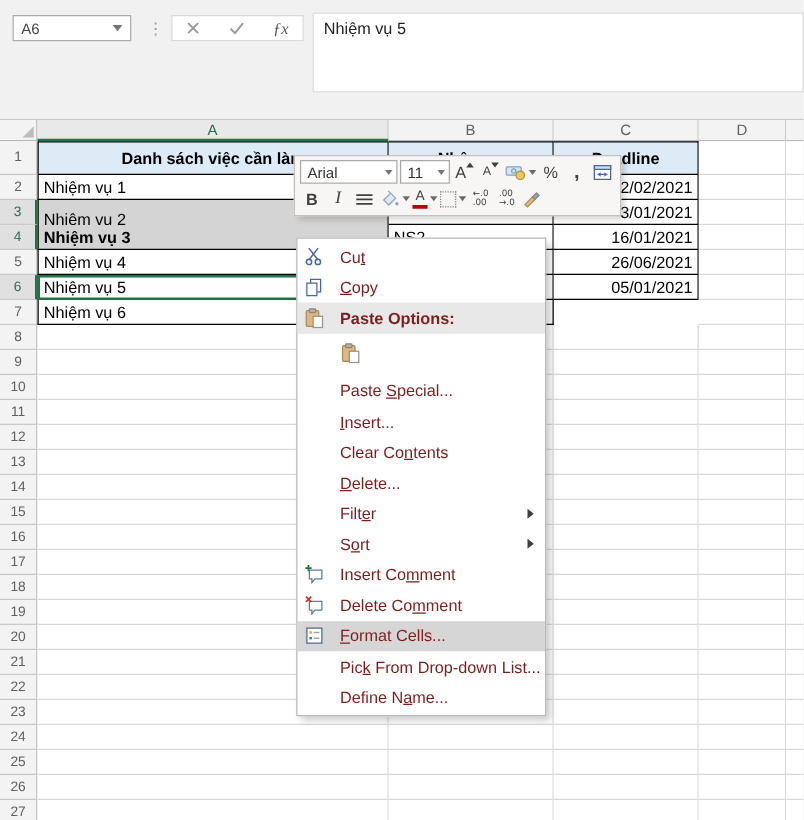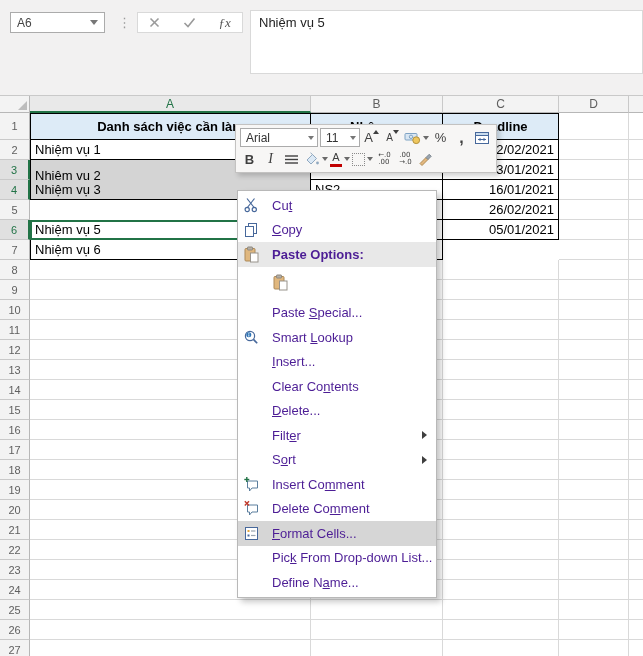--- a/index.html
+++ b/index.html
@@ -70,21 +70,21 @@
   .fontA { display:flex; flex-direction:column; align-items:center; line-height:11px; }
   .fontA .bar { width:12px; height:3px; background:#C00000; margin-top:1px; }
   .borderbox { width:13px; height:13px; border:1px dotted #8A8A8A; }
   .dec { display:flex; flex-direction:column; font-size:7px; line-height:7.5px; color:#3F3F3F;
          font-family:"DejaVu Sans",sans-serif; }
   .comma { font-size:16px; font-weight:bold; line-height:10px; }
 
   
   #contextmenu { position:absolute; left:237px; top:190px; width:200px; z-index:30; background:#fff;
           border:1px solid #B8B8B8; box-shadow:4px 4px 6px rgba(0,0,0,.22); padding:2px 0; }
-  .menu-item { height:24.5px; display:flex; align-items:center; font-size:13px; color:#4c1d95; }
+  .menu-item { height:24.5px; display:flex; align-items:center; font-size:13px; color:#7f1d1d; }
   .menu-item .ic { width:26px; display:flex; align-items:center; justify-content:center; flex:0 0 26px; }
   .menu-item .txt { padding-left:8px; white-space:nowrap; }
   .menu-item .key { text-decoration:underline; }
   .menu-item.highlighted { background:#D6D6D6; }
   .menu-item.labelrow { background:#E8E8E8; font-weight:bold; }
   .menu-item.disabled { color:#ADADAD; }
   .menu-item.disabled svg { opacity:.5; filter:grayscale(1); }
   .menu-item .subarrow { margin-left:auto; margin-right:9px; width:0; height:0;
           border-top:4px solid transparent; border-bottom:4px solid transparent;
           border-left:5px solid #3F3F3F; }
@@ -135,28 +135,29 @@
     <div class="cell tb date" style="left: 443px; top: 44px; width: 116px; height: 20px;">2/02/2021</div>
     <div class="cell" style="left: 559px; top: 44px; width: 70px; height: 20px;"></div>
     <div class="cell" style="left: 629px; top: 44px; width: 15px; height: 20px;"></div>
     <div class="rowhdr selected" style="left: 0px; top: 64px; width: 30px; height: 20px;">3</div>
     <div class="cell tb tb-left sel" style="left: 30px; top: 64px; width: 281px; height: 32px;">Nhiệm vụ 2</div>
     <div class="cell tb" style="left: 311px; top: 64px; width: 132px; height: 20px;"></div>
     <div class="cell tb date" style="left: 443px; top: 64px; width: 116px; height: 20px;">3/01/2021</div>
     <div class="cell" style="left: 559px; top: 64px; width: 70px; height: 20px;"></div>
     <div class="cell" style="left: 629px; top: 64px; width: 15px; height: 20px;"></div>
     <div class="rowhdr selected" style="left: 0px; top: 84px; width: 30px; height: 20px;">4</div>
-    <div class="cell tb tb-left sel" style="left: 30px; top: 84px; width: 281px; height: 20px;">Nhiệm vụ 3</div>
+    <div class="cell tb tb-left sel" style="left: 30px; top: 84px; width: 281px; height: 20px; font-weight: bold;">Nhiệm vụ 3</div>
     <div class="cell tb" style="left: 311px; top: 84px; width: 132px; height: 20px;">NS2</div>
     <div class="cell tb date" style="left: 443px; top: 84px; width: 116px; height: 20px;">16/01/2021</div>
     <div class="cell" style="left: 559px; top: 84px; width: 70px; height: 20px;"></div>
     <div class="cell" style="left: 629px; top: 84px; width: 15px; height: 20px;"></div>
     <div class="rowhdr" style="left: 0px; top: 104px; width: 30px; height: 20px;">5</div>
+    <div class="cell tb tb-left" style="left: 30px; top: 104px; width: 281px; height: 20px;">Nhiệm vụ 4</div>
     <div class="cell tb" style="left: 311px; top: 104px; width: 132px; height: 20px;"></div>
-    <div class="cell tb date" style="left: 443px; top: 104px; width: 116px; height: 20px;">26/02/2021</div>
+    <div class="cell tb date" style="left: 443px; top: 104px; width: 116px; height: 20px;">26/06/2021</div>
     <div class="cell" style="left: 559px; top: 104px; width: 70px; height: 20px;"></div>
     <div class="cell" style="left: 629px; top: 104px; width: 15px; height: 20px;"></div>
     <div class="rowhdr selected" style="left: 0px; top: 124px; width: 30px; height: 20px;">6</div>
     <div class="cell tb tb-left active" style="left: 30px; top: 124px; width: 281px; height: 20px;">Nhiệm vụ 5</div>
     <div class="cell tb" style="left: 311px; top: 124px; width: 132px; height: 20px;"></div>
     <div class="cell tb date" style="left: 443px; top: 124px; width: 116px; height: 20px;">05/01/2021</div>
     <div class="cell" style="left: 559px; top: 124px; width: 70px; height: 20px;"></div>
     <div class="cell" style="left: 629px; top: 124px; width: 15px; height: 20px;"></div>
     <div class="rowhdr" style="left: 0px; top: 144px; width: 30px; height: 20px;">7</div>
     <div class="cell tb tb-left" style="left: 30px; top: 144px; width: 281px; height: 20px;">Nhiệm vụ 6</div>
@@ -419,32 +420,20 @@
           <rect x="2" y="2.5" width="10" height="12.5" rx="1" fill="#E0B77E" stroke="#AC8958"></rect>
           <rect x="4.5" y="1" width="5" height="3" rx="0.5" fill="#B5AFA6" stroke="#8E887E"></rect>
           <rect x="7.5" y="7" width="7.5" height="9" fill="#fff" stroke="#98938B"></rect>
         </svg></span>
     </div>
     <div class="menu-item">
       <span class="ic"></span>
       <span class="txt"><span>Paste </span><span class="key">S</span><span>pecial...</span></span>
     </div>
     <div class="menu-item">
-      <span class="ic">
-        <svg width="17" height="17" viewBox="0 0 17 17">
-          <circle cx="7" cy="7" r="4.6" fill="none" stroke="#47689B" stroke-width="1.2"></circle>
-          <line x1="10.4" y1="10.4" x2="14.2" y2="14.2" stroke="#47689B" stroke-width="1.6"></line>
-          <circle cx="5.8" cy="5.8" r="2.5" fill="#2E75B6"></circle>
-          <rect x="5.4" y="4.2" width="0.9" height="0.9" fill="#fff"></rect>
-          <rect x="5.4" y="5.5" width="0.9" height="2.1" fill="#fff"></rect>
-        </svg>
-      </span>
-      <span class="txt"><span>Smart </span><span class="key">L</span><span>ookup</span></span>
-    </div>
-    <div class="menu-item">
       <span class="ic"></span>
       <span class="txt"><span></span><span class="key">I</span><span>nsert...</span></span>
     </div>
     <div class="menu-item">
       <span class="ic"></span>
       <span class="txt"><span>Clear Co</span><span class="key">n</span><span>tents</span></span>
     </div>
     <div class="menu-item">
       <span class="ic"></span>
       <span class="txt"><span></span><span class="key">D</span><span>elete...</span></span>

